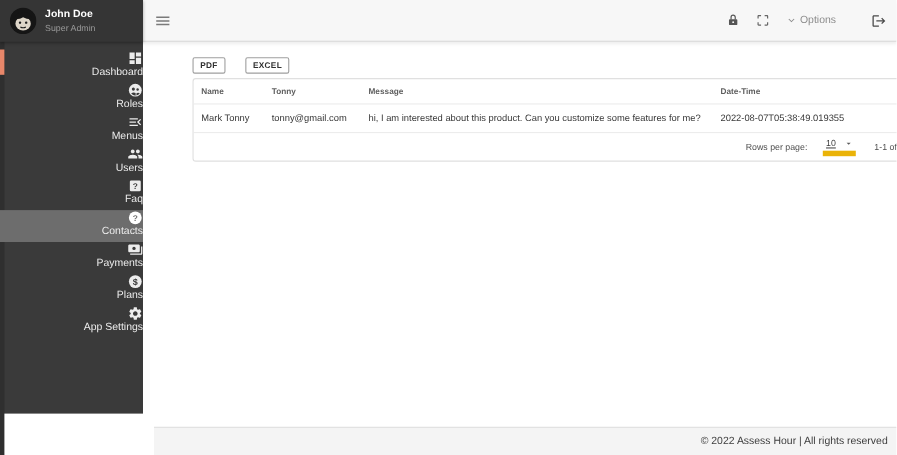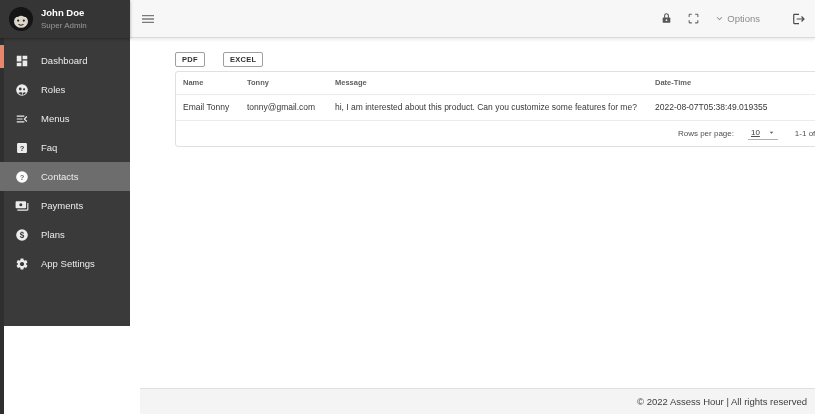--- a/index.html
+++ b/index.html
@@ -4,31 +4,31 @@
 <style>
   * { margin:0; padding:0; box-sizing:border-box; }
   html,body { width:815px; height:414px; }
   body {
     font-family:"Liberation Sans", sans-serif;
     position:relative; overflow:hidden; background:#ffffff;
     -webkit-font-smoothing:antialiased;
   }
 
   
-  .sidebar { position:absolute; left:0; top:0; width:130px; height:326px; background:#3a3a3a; z-index:3; }
+  .sidebar { position:absolute; left:0; top:0; width:130px; height:376px; background:#3a3a3a; z-index:3; }
   .scroll-track { position:absolute; left:0; top:38px; width:4px; height:376px; background:#2f2f2f; }
   .scroll-thumb { position:absolute; left:0; top:7px; width:4px; height:23px; background:#e8876a; }
   .sb-header { height:38px; background:#353535; display:flex; align-items:center; padding-left:9px;
                box-shadow:0 1px 3px rgba(0,0,0,0.35); position:relative; z-index:2; }
   .avatar { width:24px; height:24px; border-radius:50%; overflow:hidden; flex:none; background:#1c1c1c; }
   .sb-user { margin-left:8px; line-height:1.15; }
   .sb-name { color:#ffffff; font-size:9.5px; font-weight:bold; }
   .sb-role { color:#9a9a9a; font-size:8px; margin-top:2px; }
   .nav { padding-top:8px; position:relative; z-index:1; }
-  .nav-item { height:29px; display:flex; align-items:center; padding-left:15px; cursor:pointer; }
+  .nav-item { height:29px; display:flex; align-items:flex-end; padding-left:2px; cursor:pointer;flex-direction:column; }
   .nav-item.active { background:#6d6d6d; }
   .nav-icon { width:14px; height:14px; flex:none; display:flex; align-items:center; justify-content:center; }
   .nav-icon svg { width:14px; height:14px; fill:#ececec; }
   .nav-label { color:#ececec; font-size:9.5px; margin-left:12px; white-space:nowrap; }
 
   
   .topbar { position:absolute; left:130px; top:0; right:0; height:38px; background:#f7f7f7;
             border-bottom:1px solid #d9d9d9; box-shadow:0 2px 3px rgba(0,0,0,0.07);
             display:flex; align-items:center; z-index:2; }
   .hamburger { margin-left:10px; width:16px; height:16px; cursor:pointer; }
@@ -51,21 +51,21 @@
          padding:3px 6px 2px; margin-right:18px; cursor:pointer; line-height:1; }
   .card { margin:4px 0 0 45px; width:718px; background:#ffffff; border:1px solid #e0e0e0; border-radius:3px; }
   .tgrid { display:grid; grid-template-columns:64px 88px 320px auto; align-items:center; }
   .thead { height:23px; border-bottom:1px solid #ececec; }
   .th { font-size:7.5px; font-weight:bold; color:#5f5f5f; padding-left:7px; white-space:nowrap; }
   .trow { height:26px; border-bottom:1px solid #ececec; }
   .td { font-size:8.5px; color:#383838; padding-left:7px; white-space:nowrap; overflow:hidden; }
   .pagination { height:25px; display:flex; align-items:center; justify-content:flex-end;
                 padding-right:10px; font-size:8px; color:#4f4f4f; }
   .rpp-label { margin-right:14px; }
-  .rpp-select { display:flex; align-items:center; border-bottom:1px solid #eab308;
+  .rpp-select { display:flex; align-items:center; border-bottom:5px solid #eab308;
                 padding:1px 2px 2px 3px; cursor:pointer;text-decoration:underline; }
   .rpp-value { font-size:8px; color:#3c3c3c; margin-right:7px; }
   .rpp-select svg { fill:#5c5c5c; }
   .range { margin-left:17px; margin-right:18px; }
   .page-btn { display:flex; align-items:center; justify-content:center; width:14px; height:14px; cursor:default; }
   .page-btn svg { fill:#c9c9c9; }
   .page-btn.next { margin-left:14px; }
 
   
   .footer { position:absolute; left:140px; bottom:0; right:0; height:26px; background:#f4f4f4;
@@ -119,20 +119,28 @@
       </span>
       <span class="nav-label">Roles</span>
     </div>
     <div class="nav-item">
       <span class="nav-icon">
         <svg viewBox="0 0 24 24">
             <path d="M3 18h13v-2H3v2zm0-5h10v-2H3v2zm0-7v2h13V6H3zm18 9.59L17.42 12 21 8.41 19.59 7l-5 5 5 5L21 15.59z"></path>
           </svg>
       </span>
       <span class="nav-label">Menus</span>
+    </div>
+    <div class="nav-item">
+      <span class="nav-icon">
+        <svg viewBox="0 0 24 24">
+            <path d="M16 11c1.66 0 2.99-1.34 2.99-3S17.66 5 16 5c-1.66 0-3 1.34-3 3s1.34 3 3 3zm-8 0c1.66 0 2.99-1.34 2.99-3S9.66 5 8 5C6.34 5 5 6.34 5 8s1.34 3 3 3zm0 2c-2.33 0-7 1.17-7 3.5V19h14v-2.5c0-2.33-4.67-3.5-7-3.5zm8 0c-.29 0-.62.02-.97.05 1.16.84 1.97 1.97 1.97 3.45V19h6v-2.5c0-2.33-4.67-3.5-7-3.5z"></path>
+          </svg>
+      </span>
+      <span class="nav-label">Users</span>
     </div>
     <div class="nav-item">
       <span class="nav-icon">
         <svg viewBox="0 0 24 24">
           <rect x="3.5" y="3.5" width="17" height="17" rx="2" fill="#ececec"></rect>
           <text x="12" y="16.8" text-anchor="middle" font-size="13" font-weight="bold" fill="#3a3a3a" font-family="'Liberation Sans', sans-serif">?</text>
         </svg>
       </span>
       <span class="nav-label">Faq</span>
     </div>
@@ -215,21 +223,21 @@
   </div>
 
   <div class="card">
     <div class="tgrid thead">
       <div class="th">Name</div>
       <div class="th">Tonny</div>
       <div class="th">Message</div>
       <div class="th">Date-Time</div>
     </div>
     <div class="tgrid trow">
-      <div class="td">Email Tonny</div>
+      <div class="td">Mark Tonny</div>
       <div class="td">tonny@gmail.com</div>
       <div class="td">hi, I am interested about this product. Can you customize some features for me?</div>
       <div class="td">2022-08-07T05:38:49.019355</div>
     </div>
     <div class="pagination">
       <span class="rpp-label">Rows per page:</span>
       <span class="rpp-select">
         <span class="rpp-value">10</span>
         <svg viewBox="0 0 24 24" width="9" height="9">
             <path d="M7 10l5 5 5-5z"></path>

